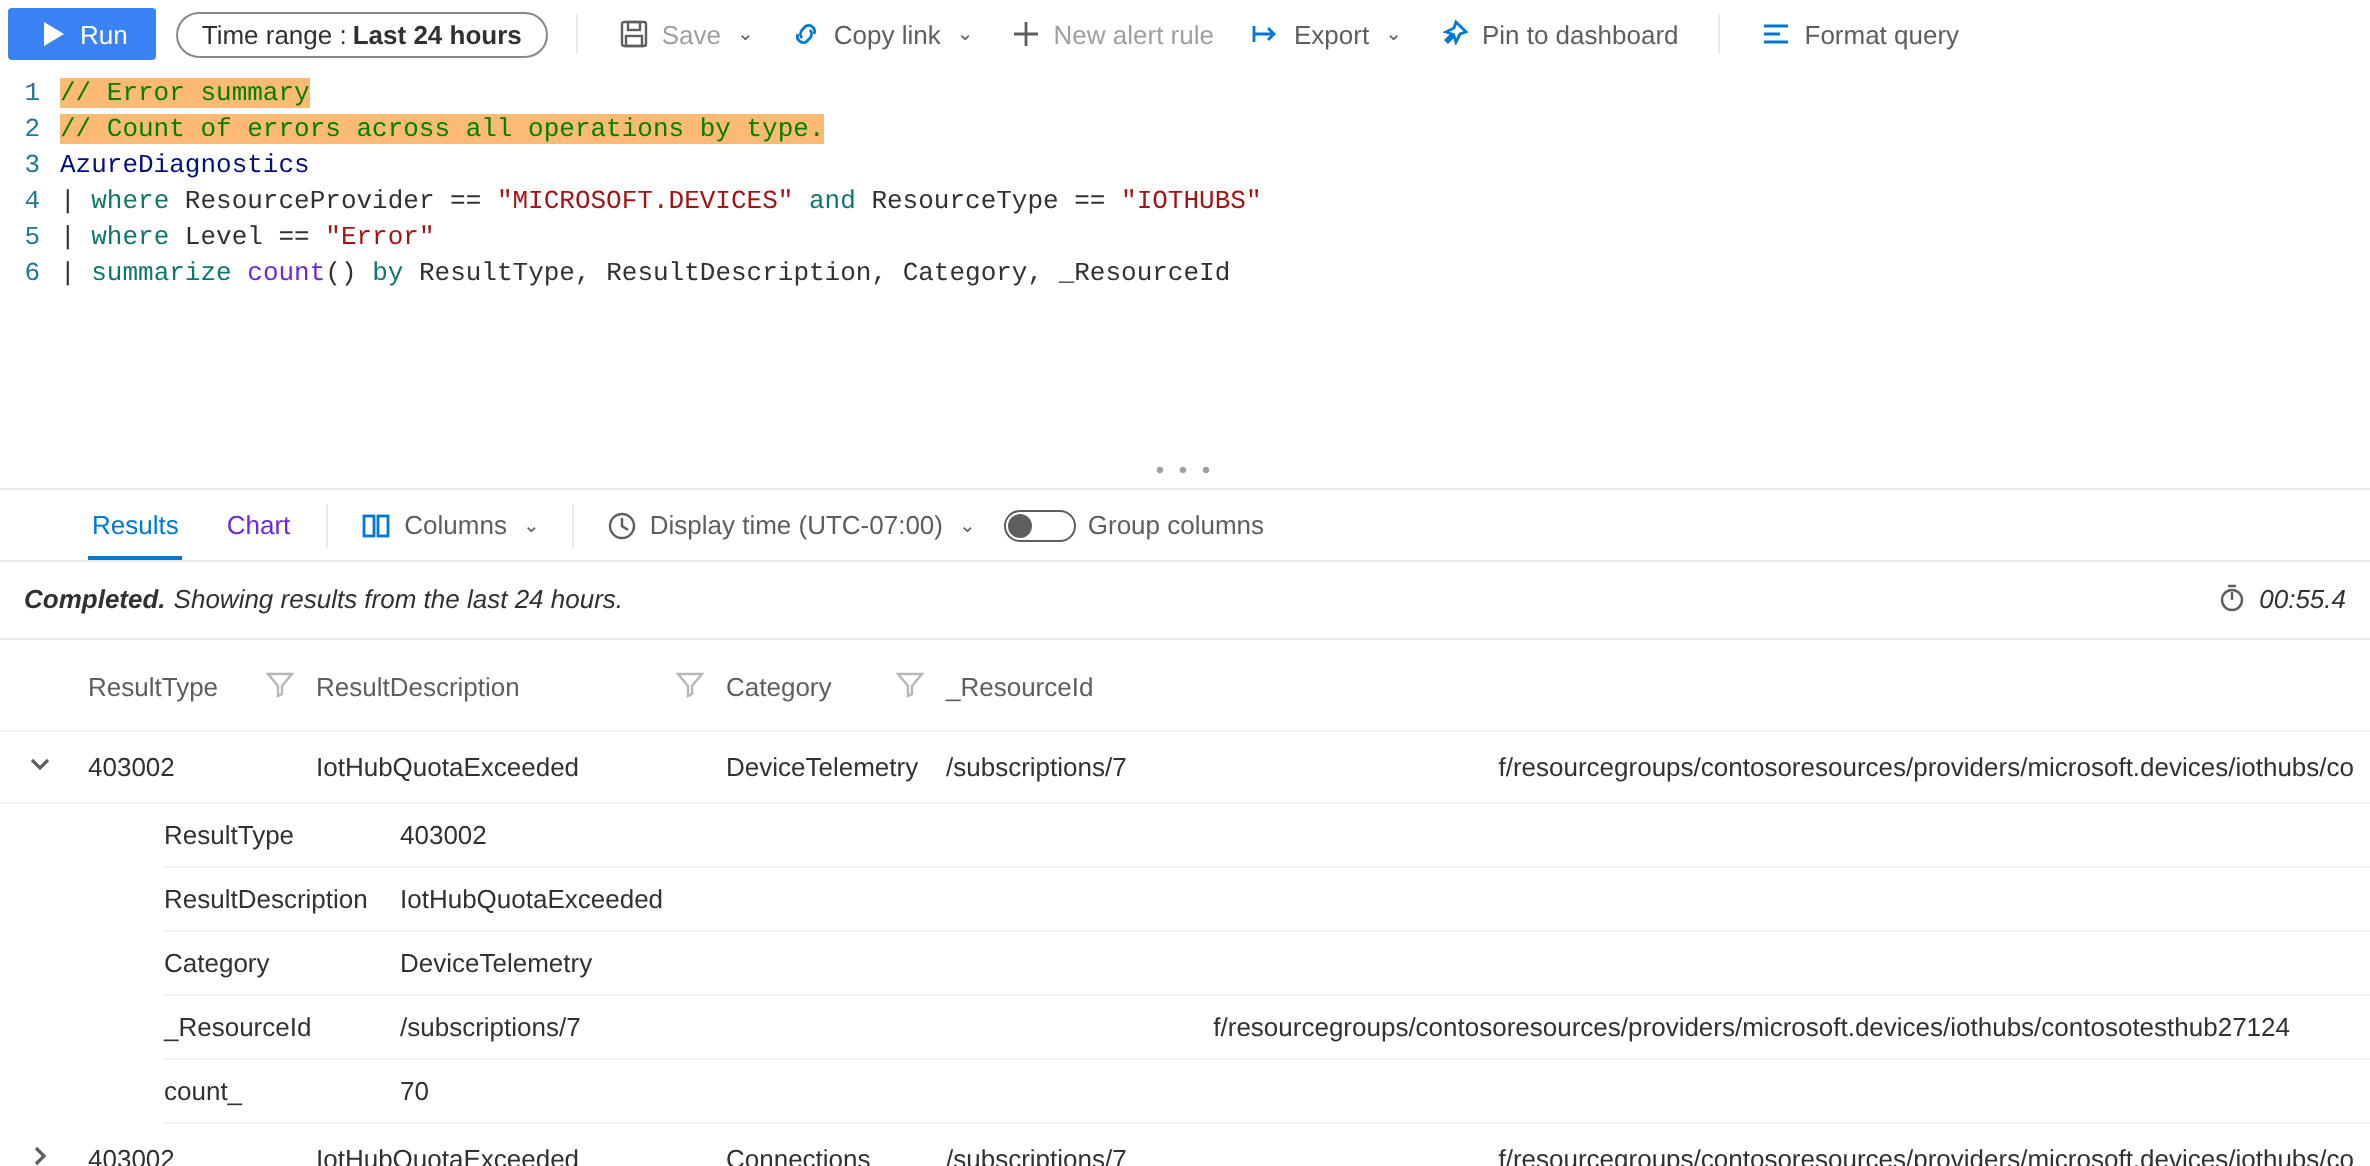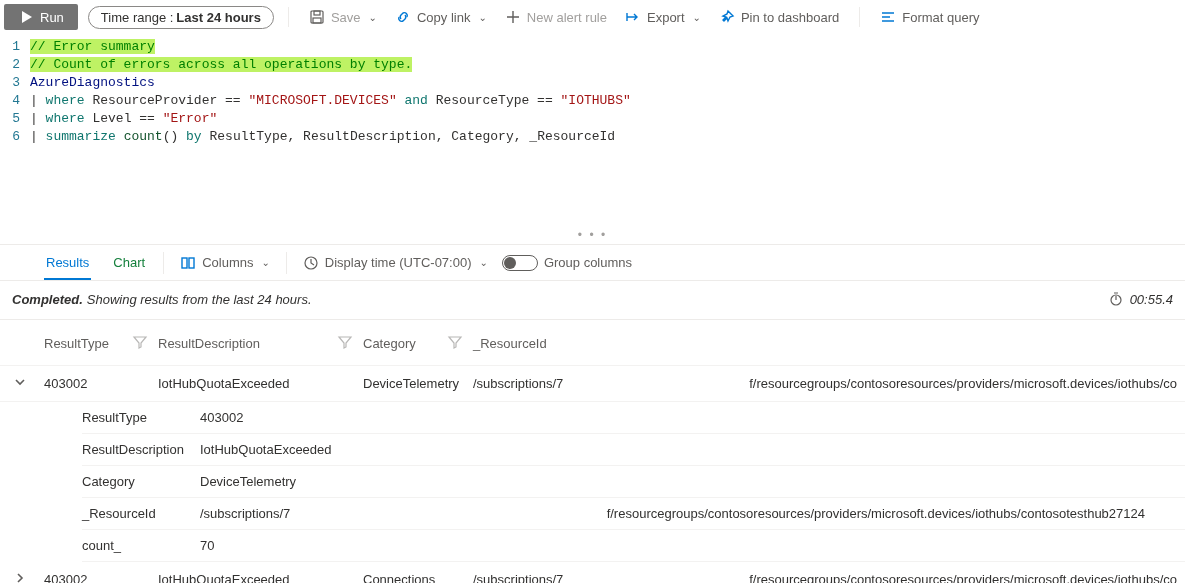--- a/index.html
+++ b/index.html
@@ -14,21 +14,21 @@
   .toolbar {
     display: flex;
     align-items: center;
     gap: 6px;
     padding: 4px 4px 6px 4px;
   }
   .run-btn {
     display: flex;
     align-items: center;
     gap: 6px;
-    background: #737373;
+    background: #3b82f6;
     color: #fff;
     border: none;
     border-radius: 2px;
     padding: 5px 14px;
     font-size: 13px;
     cursor: pointer;
   }
   .run-btn svg { fill: #fff; }
   .time-range {
     display: flex;
@@ -72,24 +72,24 @@
     width: 30px;
     text-align: right;
     color: #237893;
     padding-right: 10px;
     user-select: none;
   }
   .code { white-space: pre; }
   .tok-comment { color: #008000; }
   .tok-kw { color: #0f766e; }
   .tok-str { color: #a31515; }
-  .tok-func { color: #14532d; }
+  .tok-func { color: #6d28d9; }
   .tok-ident { color: #001080; }
   .tok-plain { color: #323130; }
-  .sel { background: #bef264; margin-top: 27px; }
+  .sel { background: #fdba74; margin-top: 27px; }
 
   .drag-handle {
     text-align: center;
     color: #a19f9d;
     font-size: 12px;
     letter-spacing: 2px;
     padding: 2px 0;
   }
 
   
@@ -97,21 +97,21 @@
     display: flex;
     align-items: center;
     border-top: 1px solid #edebe9;
     border-bottom: 1px solid #edebe9;
     padding: 0 12px;
   }
   .tabs { display: flex; gap: 20px; margin-left: 32px; }
   .tab {
     padding: 10px 2px 8px 2px;
     cursor: pointer;
-    color: #15803d;
+    color: #6d28d9;
   }
   .tab.active {
     color: #0078d4;
     border-bottom: 2px solid #0078d4;
     font-weight: 400;
   }
   .results-bar .sep {
     width: 1px; height: 22px; background: #edebe9; margin: 0 16px;
   }
   .rb-item {

